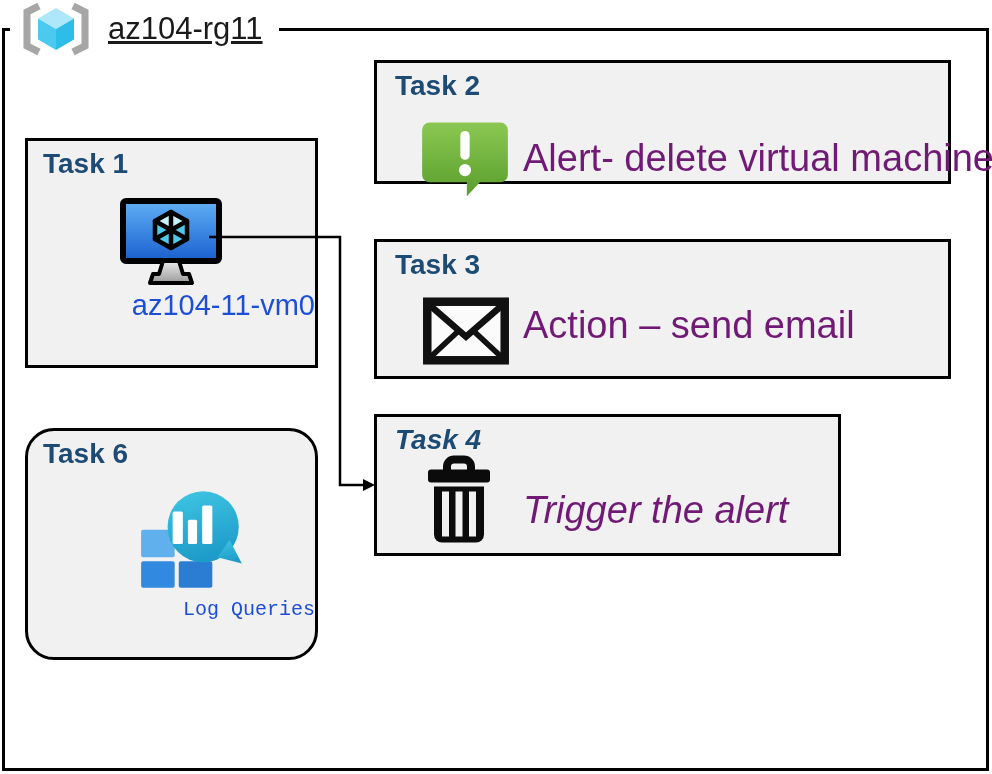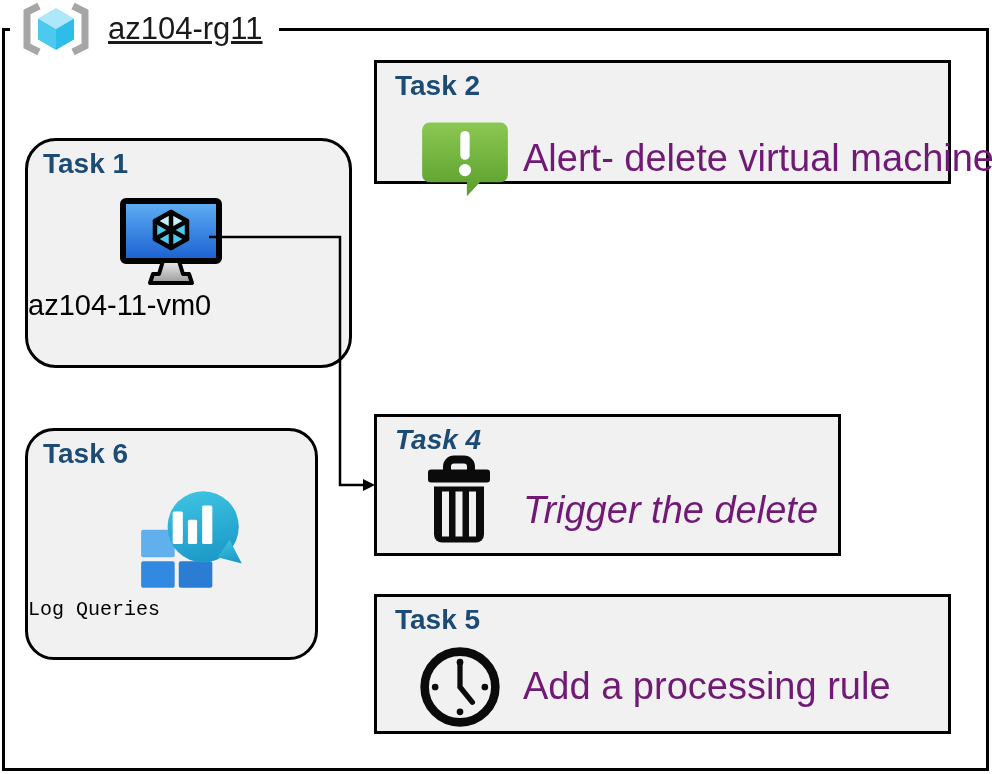--- a/index.html
+++ b/index.html
@@ -10,28 +10,28 @@
     border:3px solid #000;background:#fff;}
 
   .rg-legend{position:absolute;left:10px;top:0;height:58px;display:flex;align-items:center;
     background:#fff;padding:0 16px 0 8px;z-index:3;}
   .rg-legend .rg-title{font-size:31px;color:#1a1a1a;margin-left:14px;white-space:nowrap;text-decoration:underline;}
 
   .box{position:absolute;background:#f1f1f1;border:3px solid #000;box-sizing:border-box;z-index:1;}
   .box-title{position:absolute;left:15px;top:7px;font-size:28px;font-weight:bold;color:#1c4b76;}
   .rbox .box-title{left:18px;}
 
-  .box-task1{left:25px;top:138px;width:327px;height:230px;border-radius:31px;}
+  .box-task1{left:25px;top:138px;width:293px;height:230px;}
   .box-task6{left:25px;top:428px;width:293px;height:232px;border-radius:29px;}
   .box-task2{left:374px;top:60px;width:577px;height:124px;}
   .box-task3{left:374px;top:239px;width:577px;height:140px;}
   .box-task4{left:374px;top:414px;width:467px;height:142px;font-style:italic;}
   .box-task5{left:374px;top:594px;width:577px;height:140px;}
 
-  .center-label{position:absolute;left:0;width:100%;text-align:left;font-size:29px;color:#000000;}
+  .center-label{position:absolute;left:0;width:100%;text-align:right;font-size:29px;color:#1d4ed8;}
   .box-task1 .center-label{top:148px;}
   .box-task6 .center-label{top:167px;font-size:20px;font-family:Liberation Mono, monospace;}
 
   .icon-vm{position:absolute;left:91px;top:56px;width:104px;height:90px;}
   .icon-log{position:absolute;left:106px;top:58px;width:117px;height:102px;}
   .icon-alert{position:absolute;left:40px;top:54px;width:96px;height:82px;}
   .icon-mail{position:absolute;left:44px;top:55px;width:90px;height:68px;}
   .icon-trash{position:absolute;left:49px;top:37px;width:66px;height:93px;}
   .icon-clock{position:absolute;left:35px;top:47px;width:96px;height:86px;}
 
@@ -117,45 +117,42 @@
             <stop offset="1" stop-color="#5a9e2c"></stop>
         </linearGradient>
       </defs>
       <path d="M12,6 h76 a8,8 0 0 1 8,8 v48 a8,8 0 0 1 -8,8 h-22 l-14,15 v-15 h-40 a8,8 0 0 1 -8,-8 v-48 a8,8 0 0 1 8,-8 z" fill="url(#alg)"></path>
       <rect x="45" y="15" width="10" height="31" rx="5" fill="#fff"></rect>
       <circle cx="50" cy="57" r="6.5" fill="#fff"></circle>
     </svg>
     <div class="row-label">Alert- delete virtual machine</div>
   </div>
 
+  <div class="box rbox box-task3">
+    <div class="box-title">Task 3</div>
+    <svg class="icon-mail" viewBox="0 0 92 72">
+      <rect x="5" y="5" width="82" height="62" fill="#fbfbfb" stroke="#111" stroke-width="9"></rect>
+      <path d="M8,9 L46,42 L84,9" stroke="#111" stroke-width="7" fill="none"></path>
+      <path d="M9,63 L38,36 M83,63 L54,36" stroke="#111" stroke-width="6" fill="none"></path>
+    </svg>
+    <div class="row-label">Action – send email</div>
+  </div>
 
   <div class="box rbox box-task4">
     <div class="box-title">Task 4</div>
     <svg class="icon-trash" viewBox="0 0 66 92">
       <rect x="21" y="5" width="24" height="18" rx="7" fill="none" stroke="#0b0b0b" stroke-width="8"></rect>
       <rect x="2" y="15" width="62" height="13" rx="3" fill="#0b0b0b"></rect>
       <path d="M8,32 h50 v48 a8,8 0 0 1 -8,8 h-34 a8,8 0 0 1 -8,-8 z" fill="#0b0b0b"></path>
       <rect x="16" y="37" width="7" height="45" fill="#f1f1f1"></rect>
       <rect x="29.5" y="37" width="7" height="45" fill="#f1f1f1"></rect>
       <rect x="43" y="37" width="7" height="45" fill="#f1f1f1"></rect>
     </svg>
-    <div class="row-label">Trigger the delete</div>
+    <div class="row-label">Trigger the alert</div>
   </div>
 
-  <div class="box rbox box-task5">
-    <div class="box-title">Task 5</div>
-    <svg class="icon-clock" viewBox="0 0 90 90">
-      <circle cx="45" cy="45" r="37" fill="none" stroke="#0b0b0b" stroke-width="9"></circle>
-      <circle cx="45" cy="19" r="3.5" fill="#0b0b0b"></circle>
-      <circle cx="71" cy="45" r="3.5" fill="#0b0b0b"></circle>
-      <circle cx="45" cy="71" r="3.5" fill="#0b0b0b"></circle>
-      <circle cx="19" cy="45" r="3.5" fill="#0b0b0b"></circle>
-      <path d="M45,45 L45,21 M45,45 L58,61" stroke="#0b0b0b" stroke-width="5.5" stroke-linecap="round" fill="none"></path>
-    </svg>
-    <div class="row-label">Add a processing rule</div>
-  </div>
 
   <svg class="connector" viewBox="0 0 992 774">
     <polyline points="209,237 340,237 340,485 364,485" fill="none" stroke="#000" stroke-width="2.5"></polyline>
     <polygon points="363,479 363,491 375,485" fill="#000"></polygon>
   </svg>
 
 </div>
 
 </body></html>

